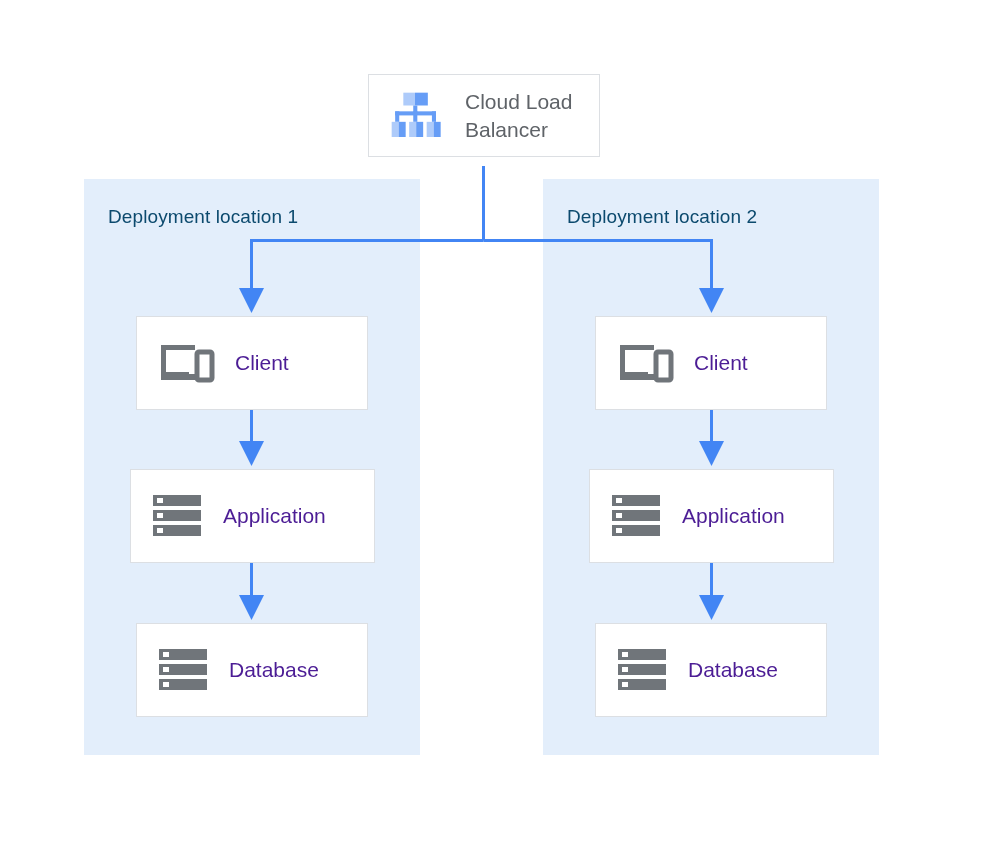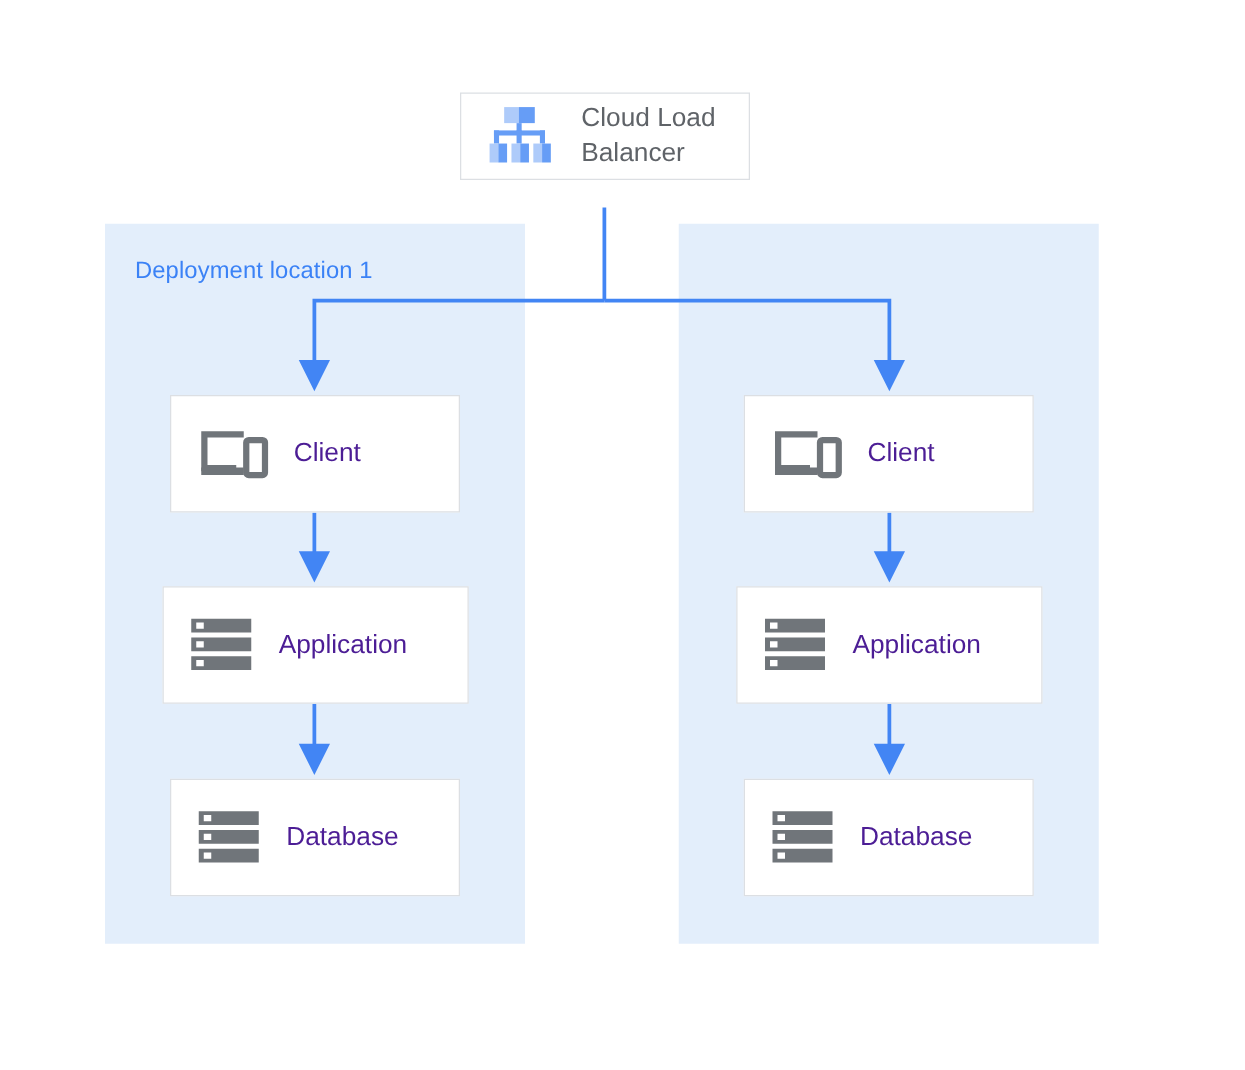--- a/index.html
+++ b/index.html
@@ -16,21 +16,21 @@
     height: 856px;
     background: #ffffff;
     overflow: hidden;
   }
   .zone {
     position: absolute;
     background: #e3eefb;
   }
   .zone-label {
     position: absolute;
-    color: #3b82f6;
+    color: #0c4a6e;
     font-size: 19px;
     letter-spacing: 0.1px;
     white-space: nowrap;
     text-align: right;
   }
   .node {
     position: absolute;
     background: #ffffff;
     border: 1px solid #dcdfe3;
     box-sizing: border-box;
@@ -46,21 +46,21 @@
   .node-label {
     color: #4c1d95;
     font-size: 21px;
     white-space: nowrap;
   }
   
   #lb-node {
     left: 368px;
     top: 74px;
     width: 232px;
-    height: 70px;
+    height: 83px;
     padding-left: 18px;
   }
   #lb-node .node-icon { width: 56px; height: 56px; }
   #lb-node .node-label {
     margin-left: 22px;
     line-height: 1.32;
     white-space: normal;
     width: 115px;
     color: #5f6368;
   }
@@ -89,20 +89,21 @@
 </style>
 </head>
 <body>
 
 <div id="diagram">
 
   <div class="zone" id="zone-1"></div>
   <div class="zone" id="zone-2"></div>
 
   <div class="zone-label" id="zone-1-label">Deployment location 1</div>
+  <div class="zone-label" id="zone-2-label">Deployment location 2</div>
 
   <svg id="connectors" viewBox="0 0 996 856" xmlns="http://www.w3.org/2000/svg">
     <g fill="none" stroke="#4285f4" stroke-width="3">
 
       <path d="M 483.5 166 L 483.5 240.5"></path>
 
       <path d="M 483.5 240.5 L 251.5 240.5 L 251.5 289"></path>
 
       <path d="M 483.5 240.5 L 711.5 240.5 L 711.5 289"></path>
 

